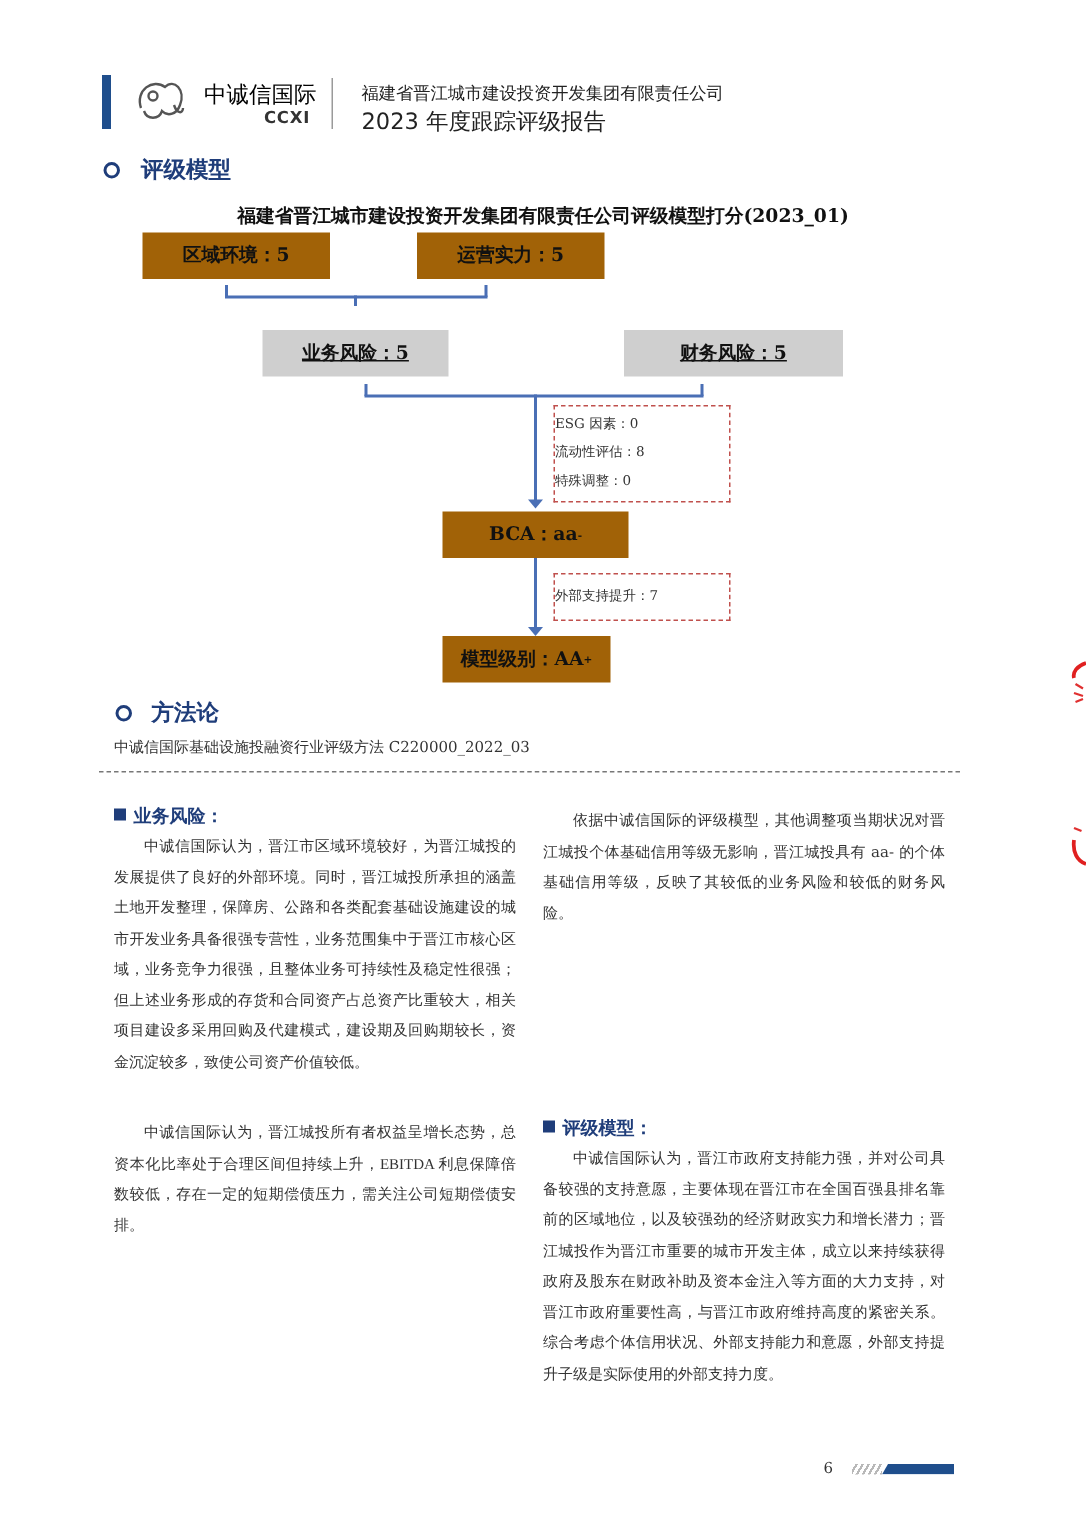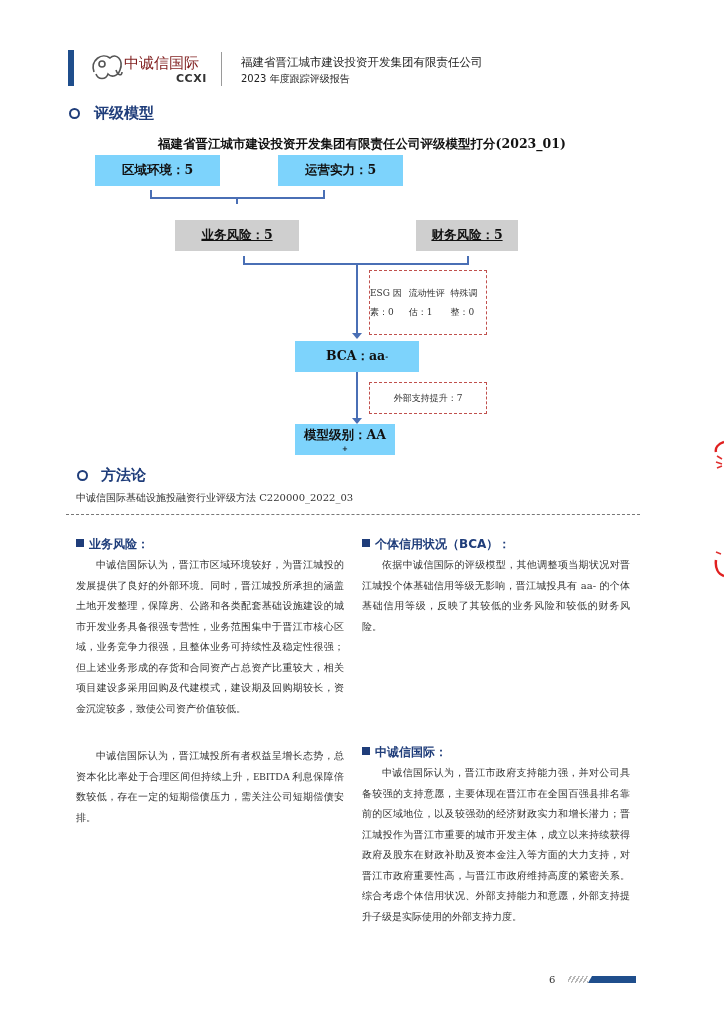--- a/index.html
+++ b/index.html
@@ -4,36 +4,36 @@
   <style>
     html, body { margin: 0; padding: 0; }
     body {
       width: 724px; height: 1024px; background: #ffffff; position: relative; overflow: hidden;
       font-family: "DejaVu Serif", "Liberation Serif", serif; color: #222;
     }
     .abs { position: absolute; }
     
     .hdr-bar { left: 68px; top: 50px; width: 6px; height: 36px; background: #1f4e8c; }
     .logo { left: 88px; top: 50px; width: 130px; height: 36px; }
-    .logo-text-cn { left: 124px; top: 54px; font-family: "DejaVu Sans", sans-serif; font-size: 15px; color: #7f1d1d; letter-spacing: 0px; }
+    .logo-text-cn { left: 136px; top: 54px; font-family: "DejaVu Sans", sans-serif; font-size: 15px; color: #000000; letter-spacing: 0px; }
     .logo-text-en { left: 176px; top: 72px; font-family: "DejaVu Sans", sans-serif; font-size: 11px; color: #333; font-weight: bold; letter-spacing: 0.5px; }
     .hdr-divider { left: 221px; top: 52px; width: 1px; height: 34px; background: #9a9a9a; }
     .hdr-line1 { left: 241px; top: 55px; font-family: Liberation Mono, monospace; font-size: 11.5px; color: #222; }
-    .hdr-line2 { left: 241px; top: 72px; font-family: "DejaVu Sans", sans-serif; font-size: 10px; color: #222; }
+    .hdr-line2 { left: 241px; top: 72px; font-family: "DejaVu Sans", sans-serif; font-size: 15px; color: #222; }
 
     
     .sec-bullet { width: 7px; height: 7px; border: 2.5px solid #1f3d7a; border-radius: 50%; }
     .sec-title { font-family: "DejaVu Sans", sans-serif; font-weight: bold; font-size: 15px; color: #1f3d7a; }
 
     .model-title { left: 0; width: 724px; top: 136px; text-align: center; font-size: 12.5px; font-weight: bold; color: #111; }
 
     .box { display: flex; align-items: center; justify-content: center; font-size: 12.5px; font-weight: bold; color: #111; }
-    .box.blue { background: #7dd3fc; }
+    .box.blue { background: #a16207; }
     .box.gray { background: #cfcfcf; text-decoration: underline; }
-    .dash-box { border: 1px dashed #c0504d; display: flex; flex-direction: row; align-items: center; justify-content: center; font-size: 9px; color: #333; }
+    .dash-box { border: 1px dashed #c0504d; display: flex; flex-direction: column; align-items: flex-start; justify-content: center; font-size: 9px; color: #333; }
     .dash-box div { line-height: 19px; }
     .line { background: #4a6fb5; }
 
     .method-text { left: 76px; top: 491px; font-size: 10px; color: #333; }
     .dotted { left: 66px; top: 514px; width: 574px; border-top: 1px dashed #777; }
 
     .sub-title { font-family: "DejaVu Sans", sans-serif; font-size: 12px; font-weight: bold; color: #1f3d7a; }
     .sub-title .sq { display: inline-block; width: 8px; height: 8px; background: #1f3d7a; margin-right: 5px; vertical-align: 1px; }
     .para { font-size: 10px; color: #333; line-height: 20.5px; text-indent: 2em; text-align: justify; }
 
@@ -71,74 +71,73 @@
 </div>
 
 <div class="abs line" style="left:150px; top:190px; width:1.5px; height:8px;"></div>
 <div class="abs line" style="left:323px; top:190px; width:1.5px; height:8px;"></div>
 <div class="abs line" style="left:150px; top:197px; width:175px; height:1.5px;"></div>
 <div class="abs line" style="left:236px; top:197px; width:1.5px; height:7px;"></div>
 
 <div class="abs box gray" style="left:175px; top:220px; width:124px; height:31px;">
   <span>业务风险：5</span>
 </div>
-<div class="abs box gray" style="left:416px; top:220px; width:102px; height:31px;">
+<div class="abs box gray" style="left:416px; top:220px; width:146px; height:31px;">
   <span>财务风险：5</span>
 </div>
 
 <div class="abs line" style="left:243px; top:256px; width:1.5px; height:8px;"></div>
 <div class="abs line" style="left:467px; top:256px; width:1.5px; height:8px;"></div>
 <div class="abs line" style="left:243px; top:263px; width:226px; height:1.5px;"></div>
 <div class="abs line" style="left:356px; top:263px; width:1.5px; height:72px;"></div>
 <div class="abs" style="left:352px; top:333px; width:0; height:0; border-left:5px solid transparent; border-right:5px solid transparent; border-top:6px solid #4a6fb5;"></div>
 
 <div class="abs dash-box" style="left:369px; top:270px; width:116px; height:63px;">
   <div>ESG 因素：0</div>
-  <div>流动性评估：1</div>
+  <div>流动性评估：8</div>
   <div>特殊调整：0</div>
 </div>
 
 <div class="abs box blue" style="left:295px; top:341px; width:124px; height:31px;">
   <span>BCA：aa</span>
     <sup style="font-size:7px;">-</sup>
 </div>
 
 <div class="abs line" style="left:356px; top:372px; width:1.5px; height:47px;"></div>
 <div class="abs" style="left:352px; top:418px; width:0; height:0; border-left:5px solid transparent; border-right:5px solid transparent; border-top:6px solid #4a6fb5;"></div>
 
 <div class="abs dash-box" style="left:369px; top:382px; width:116px; height:30px;">
   <div>外部支持提升：7</div>
 </div>
 
-<div class="abs box blue" style="left:295px; top:424px; width:100px; height:31px;flex-direction:column;">
+<div class="abs box blue" style="left:295px; top:424px; width:112px; height:31px;">
   <span>模型级别：AA</span>
     <sup style="font-size:7px;">+</sup>
 </div>
 
 <div class="abs sec-bullet" style="left:77px; top:470px;"></div>
 <div class="abs sec-title" style="left:101px; top:466px;">方法论</div>
 <div class="abs method-text">中诚信国际基础设施投融资行业评级方法 C220000_2022_03</div>
 <div class="abs dotted"></div>
 
 <div class="abs" style="left:76px; top:536px; width:268px;">
   <div class="sub-title"><span class="sq"></span><span>业务风险：</span></div>
   <div class="para" style="margin-top:2px;">中诚信国际认为，晋江市区域环境较好，为晋江城投的发展提供了良好的外部环境。同时，晋江城投所承担的涵盖土地开发整理，保障房、公路和各类配套基础设施建设的城市开发业务具备很强专营性，业务范围集中于晋江市核心区域，业务竞争力很强，且整体业务可持续性及稳定性很强；但上述业务形成的存货和合同资产占总资产比重较大，相关项目建设多采用回购及代建模式，建设期及回购期较长，资金沉淀较多，致使公司资产价值较低。</div>
 </div>
 
 <div class="abs" style="left:362px; top:536px; width:268px;">
-  <div class="sub-title"><span class="sq"></span><span>个体信用状况（BCA）：</span></div>
   <div class="para" style="margin-top:2px;">依据中诚信国际的评级模型，其他调整项当期状况对晋江城投个体基础信用等级无影响，晋江城投具有 aa- 的个体基础信用等级，反映了其较低的业务风险和较低的财务风险。</div>
 </div>
 
 <div class="abs" style="left:76px; top:744px; width:268px;">
   <div class="para" style="margin-top:2px;font-family:Liberation Serif, serif;">中诚信国际认为，晋江城投所有者权益呈增长态势，总资本化比率处于合理区间但持续上升，EBITDA 利息保障倍数较低，存在一定的短期偿债压力，需关注公司短期偿债安排。</div>
 </div>
 
 <div class="abs" style="left:362px; top:744px; width:268px;">
-  <div class="sub-title"><span class="sq"></span><span>中诚信国际：</span></div>
+  <div class="sub-title"><span class="sq"></span><span>评级模型：</span></div>
   <div class="para" style="margin-top:2px;">中诚信国际认为，晋江市政府支持能力强，并对公司具备较强的支持意愿，主要体现在晋江市在全国百强县排名靠前的区域地位，以及较强劲的经济财政实力和增长潜力；晋江城投作为晋江市重要的城市开发主体，成立以来持续获得政府及股东在财政补助及资本金注入等方面的大力支持，对晋江市政府重要性高，与晋江市政府维持高度的紧密关系。综合考虑个体信用状况、外部支持能力和意愿，外部支持提升子级是实际使用的外部支持力度。</div>
 </div>
 
 <div class="abs page-num">6</div>
 <div class="abs footer-stripes"></div>
 <div class="abs footer-bar"></div>
 
 <svg class="abs stamp" viewBox="0 0 12 140" width="12" height="140">
   <path d="M12 2 C6 4, 3 8, 4 12" stroke="#e02020" stroke-width="2.5" fill="none"></path>
   <path d="M5 16 l5 3 M4 22 l6 2 M5 28 l5 -2" stroke="#e03030" stroke-width="1.5" fill="none"></path>

